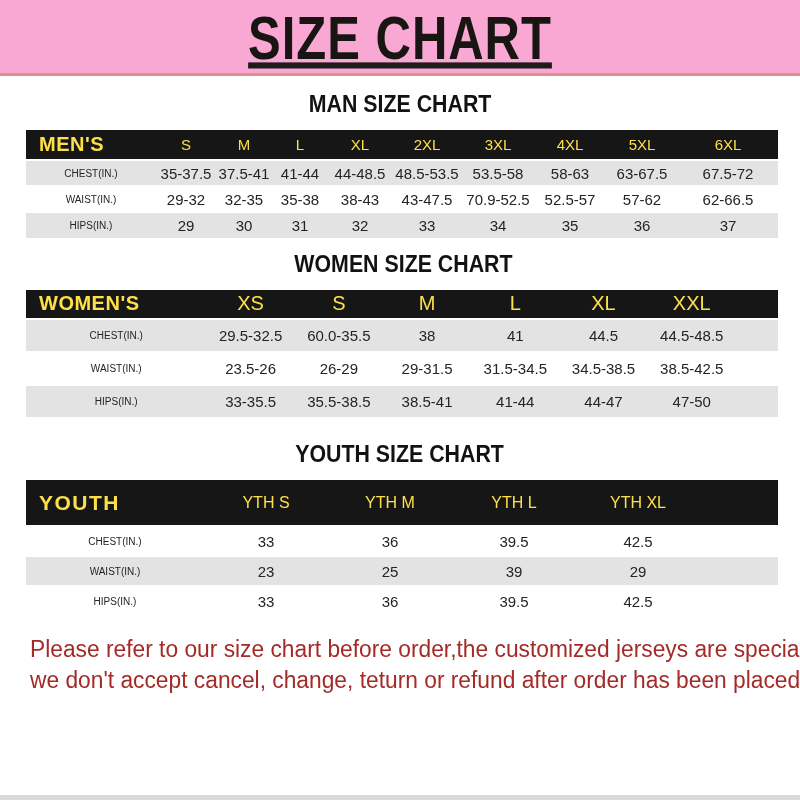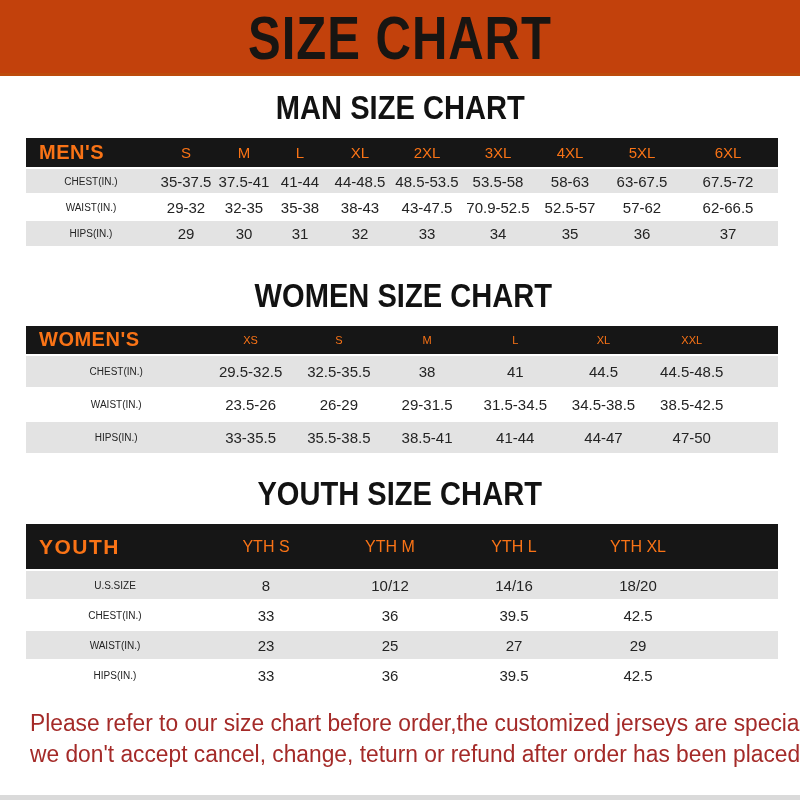--- a/index.html
+++ b/index.html
@@ -7,67 +7,68 @@
     width:800px;height:800px;
     background:#ffffff;
     font-family:"Liberation Sans", sans-serif;
     color:#1c1c1c;
     overflow:hidden;
     position:relative;
   }
   
   .banner{
     width:800px;height:76px;
-    background:#c2410c;
+    background:#f9a8d4;
     display:flex;align-items:center;justify-content:center;
     box-shadow:inset 0 -3px 0 rgba(180,95,15,.35);
+    text-decoration:underline;
   }
   .banner-title{
     font-weight:bold;
     font-size:50px;
     letter-spacing:1px;
     color:#181512;
     transform:scale(.98,1.22);
     transform-origin:center;
     white-space:nowrap;
   }
   
   .section-title{
     text-align:center;
     margin:0;
-    font-size:30px;
+    font-size:22px;
     font-weight:bold;
     color:#121212;
   }
   .section-title span{display:inline-block;transform:scale(.97,1.12);white-space:nowrap;}
   .st-men{margin-top:15px;}
-  .st-women{margin-top:32px;padding-left:6px;}
+  .st-women{margin-top:12px;padding-left:6px;}
   .st-youth{margin-top:23px;}
   
   table{
     border-collapse:collapse;
     table-layout:fixed;
     width:752px;
     margin:13px auto 0 26px;
     font-size:15px;
   }
   thead tr{
     background:#161616;
-    color:#f97316;
+    color:#fde047;
   }
   thead th{
     font-weight:normal;
     text-align:center;
     border:0;
   }
   .t-men thead tr{height:30px;}
   .t-women thead tr{height:29px;}
   .t-youth thead tr{height:46px;}
   .t-men thead th{font-size:15px;}
-  .t-women thead th{font-size:11px;}
+  .t-women thead th{font-size:20px;}
   .t-youth thead th{font-size:16px;}
   .hdr-label{
     text-align:left !important;
     padding-left:13px;
     font-weight:bold !important;
     font-size:20px !important;
     letter-spacing:.5px;
   }
   .t-youth .hdr-label{font-size:21px !important;letter-spacing:1.5px;}
   tbody td{
@@ -196,21 +197,21 @@
       <th>L</th>
       <th>XL</th>
       <th>XXL</th>
       <th></th>
     </tr>
   </thead>
   <tbody>
     <tr class="stripe-gray">
       <td class="row-label">CHEST(IN.)</td>
       <td>29.5-32.5</td>
-      <td>32.5-35.5</td>
+      <td>60.0-35.5</td>
       <td>38</td>
       <td>41</td>
       <td>44.5</td>
       <td>44.5-48.5</td>
       <td></td>
     </tr>
     <tr class="stripe-white">
       <td class="row-label">WAIST(IN.)</td>
       <td>23.5-26</td>
       <td>26-29</td>
@@ -248,41 +249,33 @@
     <tr>
       <th class="hdr-label">YOUTH</th>
       <th>YTH S</th>
       <th>YTH M</th>
       <th>YTH L</th>
       <th>YTH XL</th>
       <th></th>
     </tr>
   </thead>
   <tbody>
-    <tr class="stripe-gray">
-      <td class="row-label">U.S.SIZE</td>
-      <td>8</td>
-      <td>10/12</td>
-      <td>14/16</td>
-      <td>18/20</td>
-      <td></td>
-    </tr>
     <tr class="stripe-white">
       <td class="row-label">CHEST(IN.)</td>
       <td>33</td>
       <td>36</td>
       <td>39.5</td>
       <td>42.5</td>
       <td></td>
     </tr>
     <tr class="stripe-gray">
       <td class="row-label">WAIST(IN.)</td>
       <td>23</td>
       <td>25</td>
-      <td>27</td>
+      <td>39</td>
       <td>29</td>
       <td></td>
     </tr>
     <tr class="stripe-white">
       <td class="row-label">HIPS(IN.)</td>
       <td>33</td>
       <td>36</td>
       <td>39.5</td>
       <td>42.5</td>
       <td></td>

